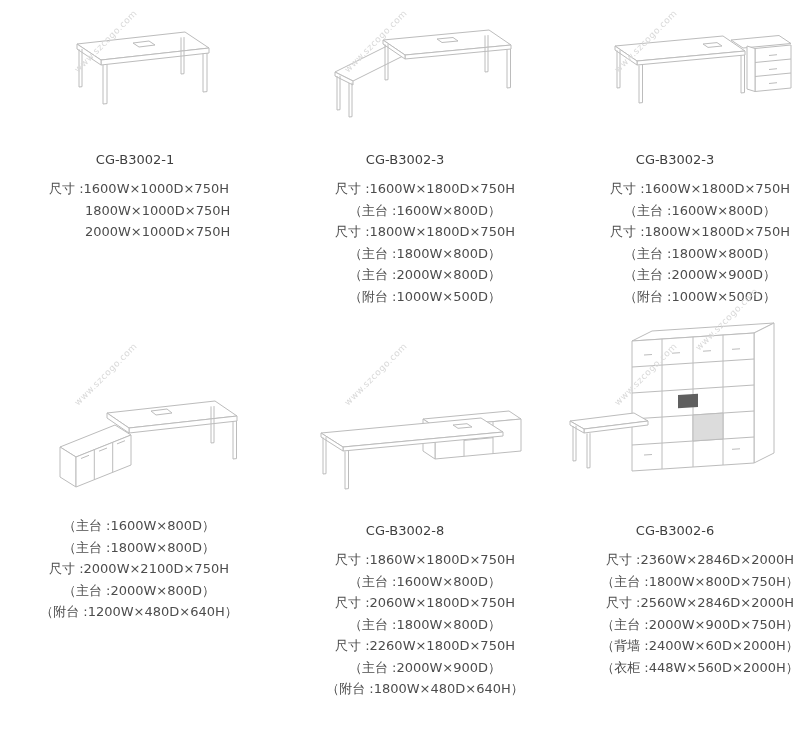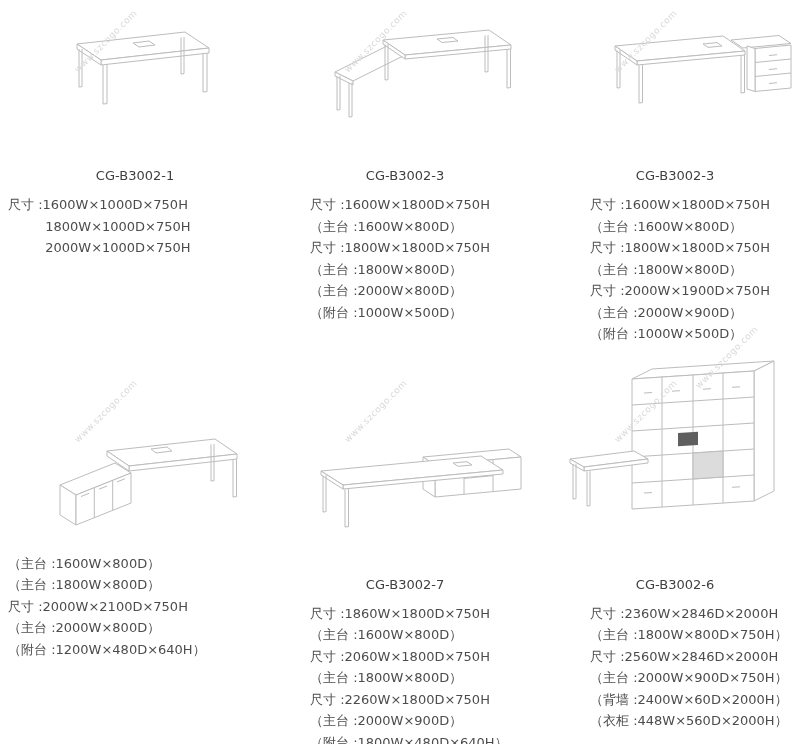--- a/index.html
+++ b/index.html
@@ -38,32 +38,32 @@
     white-space: nowrap;
     pointer-events: none;
   }
   .watermark.wm2 { left: 58%; top: 18%; }
   .model {
     text-align: center;
     font-size: 13px;
     color: #3f3f3f;
     height: 24px;
     line-height: 24px;
-    margin: 20px 0 6px 0;
+    margin: 4px 0 6px 0;
   }
   .specs {
     font-size: 13px;
     line-height: 21.5px;
     white-space: pre;
     color: #4c4c4c;
   }
   .col1 .specs { padding-left: 8px; }
   .col2 .specs { padding-left: 40px; }
   .col3 .specs { padding-left: 50px; }
-  .spec-line { white-space: pre; }
+  .spec-line { white-space: pre; text-align: center; }
   .drawing-stroke { stroke: #bcbcbc; fill: none; stroke-width: 1; }
 </style>
 </head>
 <body>
 
 <div class="page">
 
   <div class="cell col1">
     <div class="fig">
       <svg width="240" height="140" viewBox="0 0 240 140">
@@ -124,21 +124,21 @@
           <polygon points="60,42 82,57 82,61 60,46" fill="#fff"></polygon>
           <polygon points="148,40 162,38.6 167,42 153,43.4" fill="#fff"></polygon>
           <path d="M84,61.4 L84,99 L87.5,98.6 L87.5,61"></path>
           <path d="M186,51.4 L186,89 L189.5,88.6 L189.5,51"></path>
           <path d="M62,46.4 L62,84 L65,83.7 L65,46.1"></path>
         </g>
       </svg>
       <span class="watermark">www.szcogo.com</span>
     </div>
     <div class="model">CG-B3002-3</div>
-    <div class="specs"><div class="spec-line">尺寸 :1600W×1800D×750H</div><div class="spec-line">（主台 :1600W×800D）</div><div class="spec-line">尺寸 :1800W×1800D×750H</div><div class="spec-line">（主台 :1800W×800D）</div><div class="spec-line">尺寸 :2000W×1900D×750H</div><div class="spec-line">（主台 :2000W×900D）</div><div class="spec-line">（附台 :1000W×500D）</div></div>
+    <div class="specs"><div class="spec-line">尺寸 :1600W×1800D×750H</div><div class="spec-line">（主台 :1600W×800D）</div><div class="spec-line">尺寸 :1800W×1800D×750H</div><div class="spec-line">（主台 :1800W×800D）</div><div class="spec-line">（主台 :2000W×900D）</div><div class="spec-line">（附台 :1000W×500D）</div></div>
   </div>
 
   <div class="cell col1 row2">
     <div class="fig">
       <svg width="240" height="160" viewBox="0 0 240 160">
         <g class="drawing-stroke">
           <polygon points="100,70 45,92 61,102 116,80" fill="#fff"></polygon>
           <polygon points="45,92 61,102 61,132 45,122" fill="#fff"></polygon>
           <polygon points="61,102 116,80 116,110 61,132" fill="#fff"></polygon>
           <line x1="79.3" y1="94.7" x2="79.3" y2="124.7"></line>
@@ -173,21 +173,21 @@
           <polygon points="36,78 196,63 218,77 58,92" fill="#fff"></polygon>
           <polygon points="58,92 218,77 218,81 58,96" fill="#fff"></polygon>
           <polygon points="36,78 58,92 58,96 36,82" fill="#fff"></polygon>
           <polygon points="168,70 182,68.7 187,72 173,73.3" fill="#fff"></polygon>
           <path d="M60,96.4 L60,134 L63.5,133.6 L63.5,96"></path>
           <path d="M38,82.4 L38,119 L41,118.7 L41,82.1"></path>
         </g>
       </svg>
       <span class="watermark">www.szcogo.com</span>
     </div>
-    <div class="model">CG-B3002-7</div>
+    <div class="model">CG-B3002-8</div>
     <div class="specs"><div class="spec-line">尺寸 :1860W×1800D×750H</div><div class="spec-line">（主台 :1600W×800D）</div><div class="spec-line">尺寸 :2060W×1800D×750H</div><div class="spec-line">（主台 :1800W×800D）</div><div class="spec-line">尺寸 :2260W×1800D×750H</div><div class="spec-line">（主台 :2000W×900D）</div><div class="spec-line">（附台 :1800W×480D×640H）</div></div>
   </div>
 
   <div class="cell col3 row2">
     <div class="fig">
       <svg width="230" height="200" viewBox="0 0 230 200">
         <g class="drawing-stroke">
           <polygon points="72,26 92,16 214,8 194,18" fill="#fff"></polygon>
           <polygon points="194,18 214,8 214,138 194,148" fill="#fff"></polygon>
           <polygon points="72,26 194,18 194,148 72,156" fill="#fff"></polygon>

